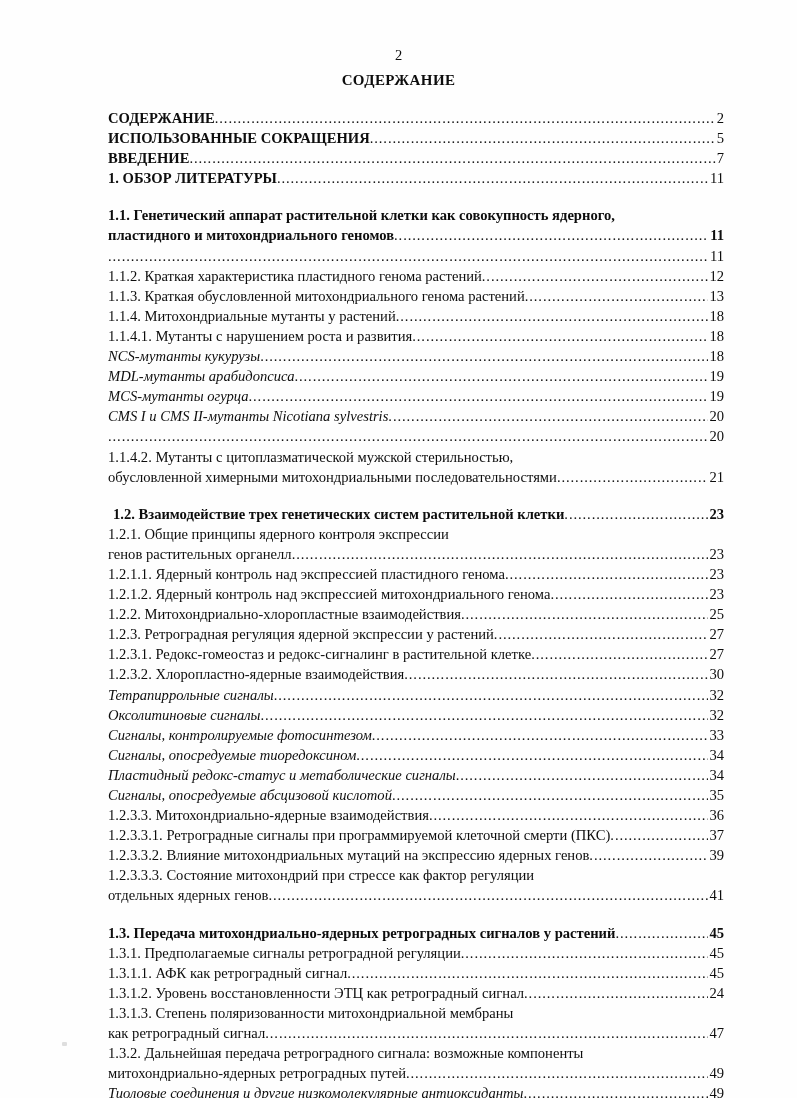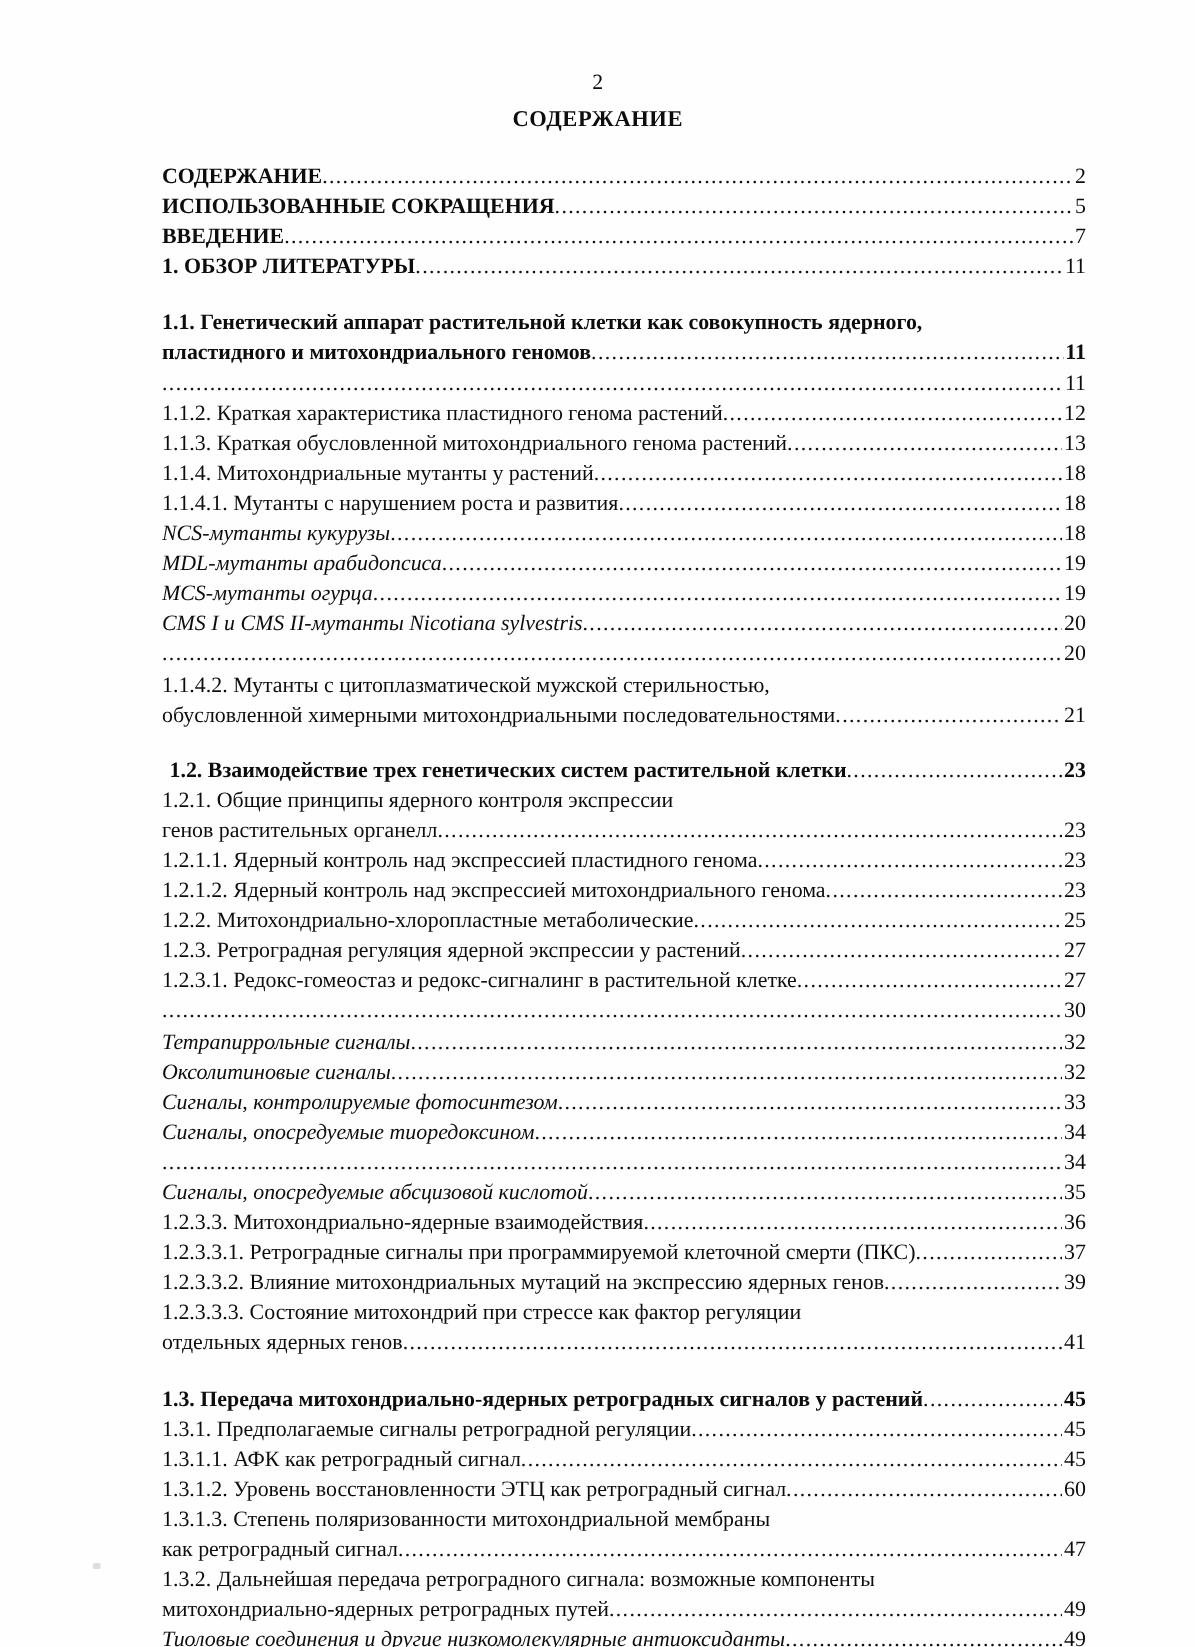--- a/index.html
+++ b/index.html
@@ -223,35 +223,36 @@
         <span class="label">1.2.1.1. Ядерный контроль над экспрессией пластидного генома</span>
         <span class="leader">...........................................................................................................................................</span>
         <span class="pageno">23</span>
       </div>
       <div class="entry">
         <span class="label">1.2.1.2. Ядерный контроль над экспрессией митохондриального генома</span>
         <span class="leader">...........................................................................................................................................</span>
         <span class="pageno">23</span>
       </div>
       <div class="entry">
-        <span class="label">1.2.2. Митохондриально-хлоропластные метаболические</span>
+        <span class="label">1.2.2. Митохондриально-хлоропластные взаимодействия</span>
         <span class="leader">...........................................................................................................................................</span>
         <span class="pageno">25</span>
       </div>
       <div class="entry">
         <span class="label">1.2.3. Ретроградная регуляция ядерной экспрессии у растений</span>
         <span class="leader">...........................................................................................................................................</span>
         <span class="pageno">27</span>
       </div>
       <div class="entry">
         <span class="label">1.2.3.1. Редокс-гомеостаз и редокс-сигналинг в растительной клетке</span>
         <span class="leader">...........................................................................................................................................</span>
         <span class="pageno">27</span>
       </div>
       <div class="entry">
+        <span class="label">1.2.3.2. Хлоропластно-ядерные взаимодействия</span>
         <span class="leader">...........................................................................................................................................</span>
         <span class="pageno">30</span>
       </div>
       <div class="entry e-italic">
         <span class="label">Тетрапиррольные сигналы</span>
         <span class="leader">...........................................................................................................................................</span>
         <span class="pageno">32</span>
       </div>
       <div class="entry e-italic">
         <span class="label">Оксолитиновые сигналы</span>
@@ -262,20 +263,21 @@
         <span class="label">Сигналы, контролируемые фотосинтезом</span>
         <span class="leader">...........................................................................................................................................</span>
         <span class="pageno">33</span>
       </div>
       <div class="entry e-italic">
         <span class="label">Сигналы, опосредуемые тиоредоксином</span>
         <span class="leader">...........................................................................................................................................</span>
         <span class="pageno">34</span>
       </div>
       <div class="entry e-italic">
+        <span class="label">Пластидный редокс-статус и метаболические сигналы</span>
         <span class="leader">...........................................................................................................................................</span>
         <span class="pageno">34</span>
       </div>
       <div class="entry e-italic">
         <span class="label">Сигналы, опосредуемые абсцизовой кислотой</span>
         <span class="leader">...........................................................................................................................................</span>
         <span class="pageno">35</span>
       </div>
       <div class="entry">
         <span class="label">1.2.3.3. Митохондриально-ядерные взаимодействия</span>
@@ -313,21 +315,21 @@
         <span class="pageno">45</span>
       </div>
       <div class="entry">
         <span class="label">1.3.1.1. АФК как ретроградный сигнал</span>
         <span class="leader">...........................................................................................................................................</span>
         <span class="pageno">45</span>
       </div>
       <div class="entry">
         <span class="label">1.3.1.2. Уровень восстановленности ЭТЦ как ретроградный сигнал</span>
         <span class="leader">...........................................................................................................................................</span>
-        <span class="pageno">60</span>
+        <span class="pageno">24</span>
       </div>
       <div class="entry nolead">
         <span class="label">1.3.1.3. Степень поляризованности митохондриальной мембраны</span>
         <span class="leader">...........................................................................................................................................</span>
         <span class="pageno"></span>
       </div>
       <div class="entry">
         <span class="label">как ретроградный сигнал</span>
         <span class="leader">...........................................................................................................................................</span>
         <span class="pageno">47</span>

